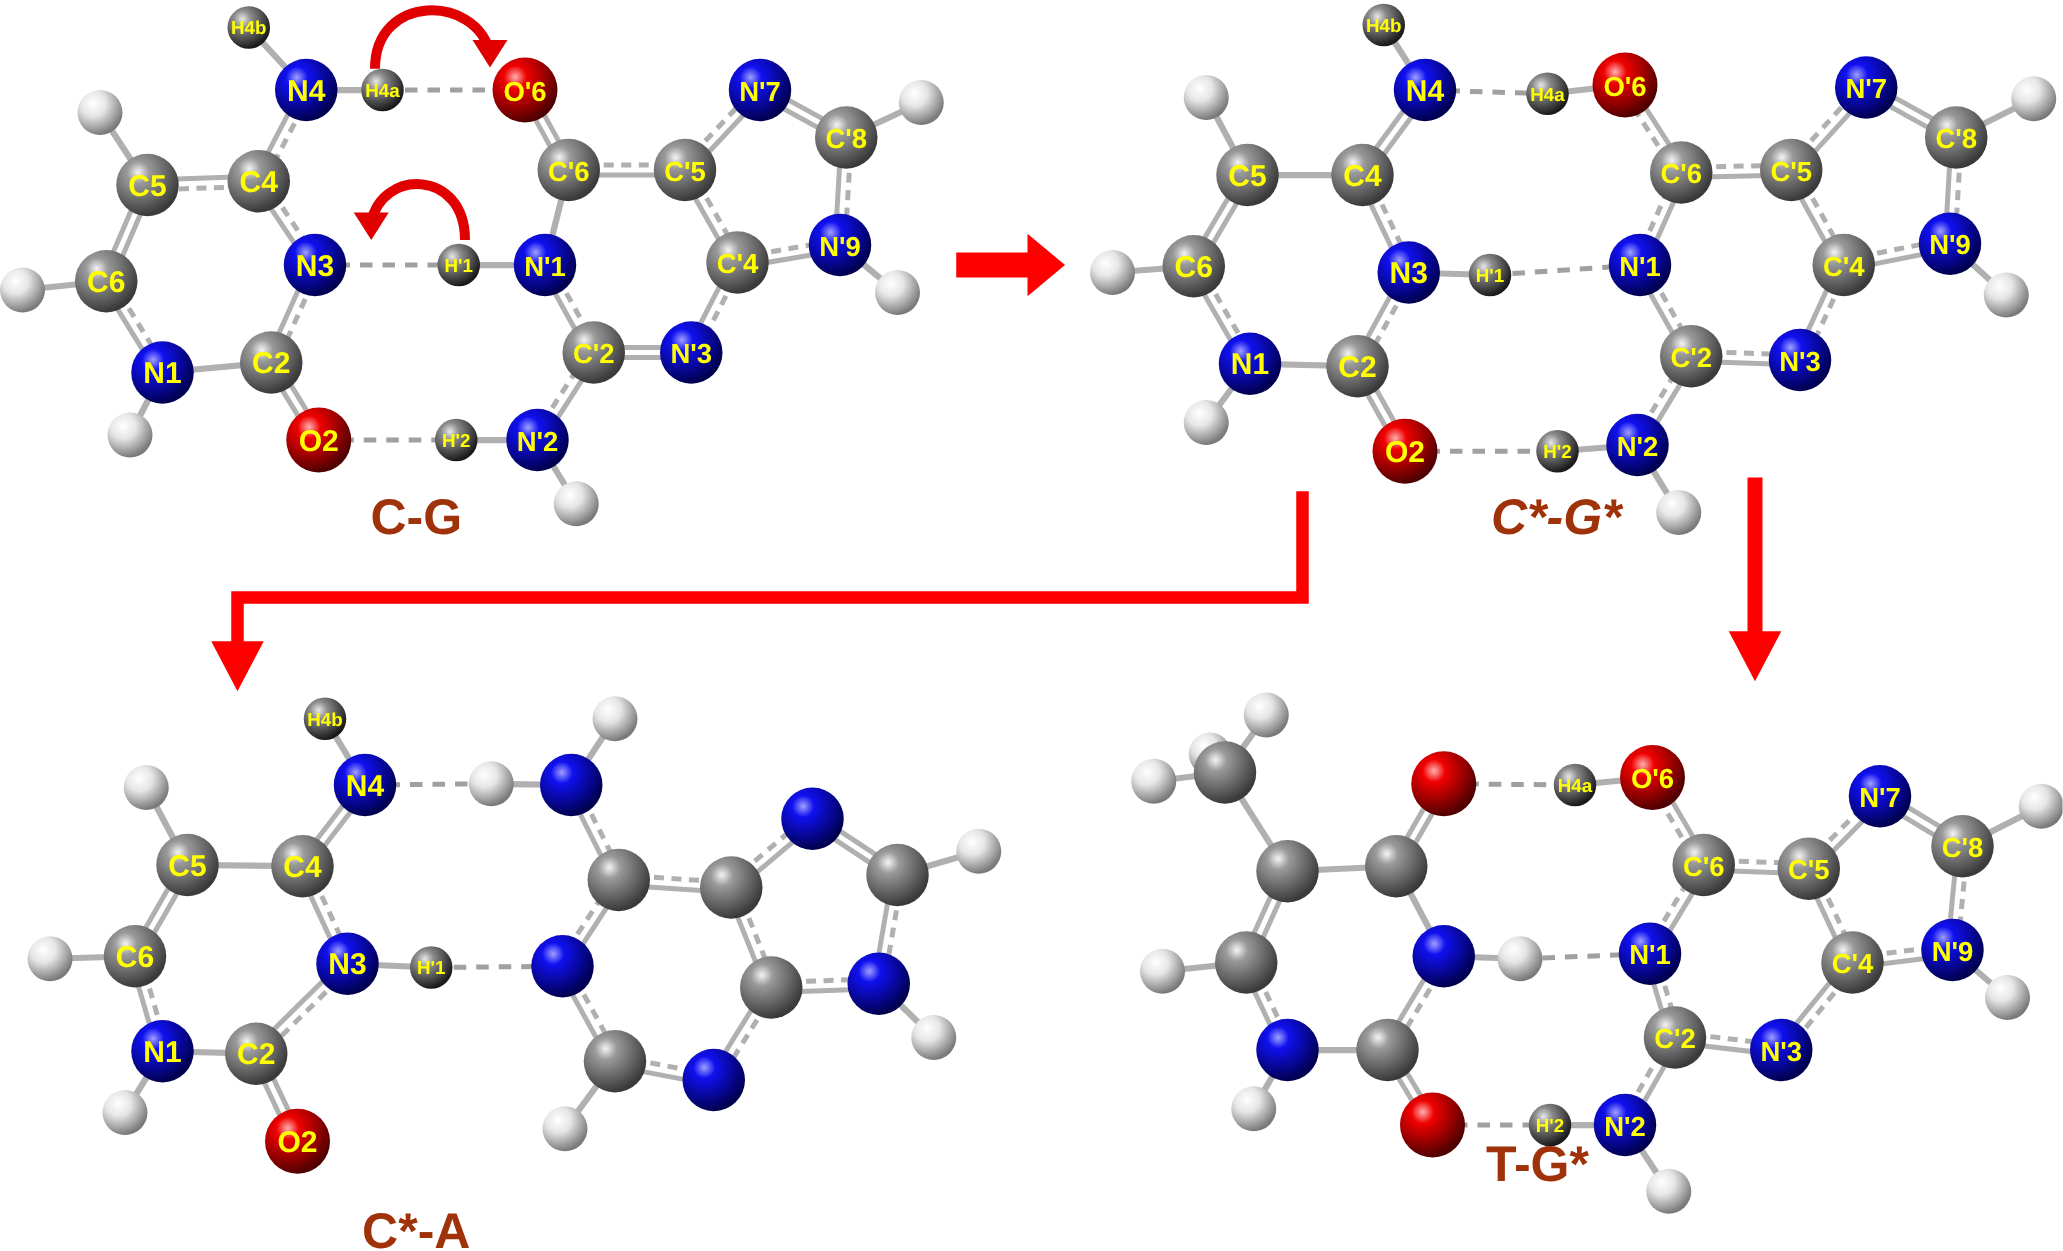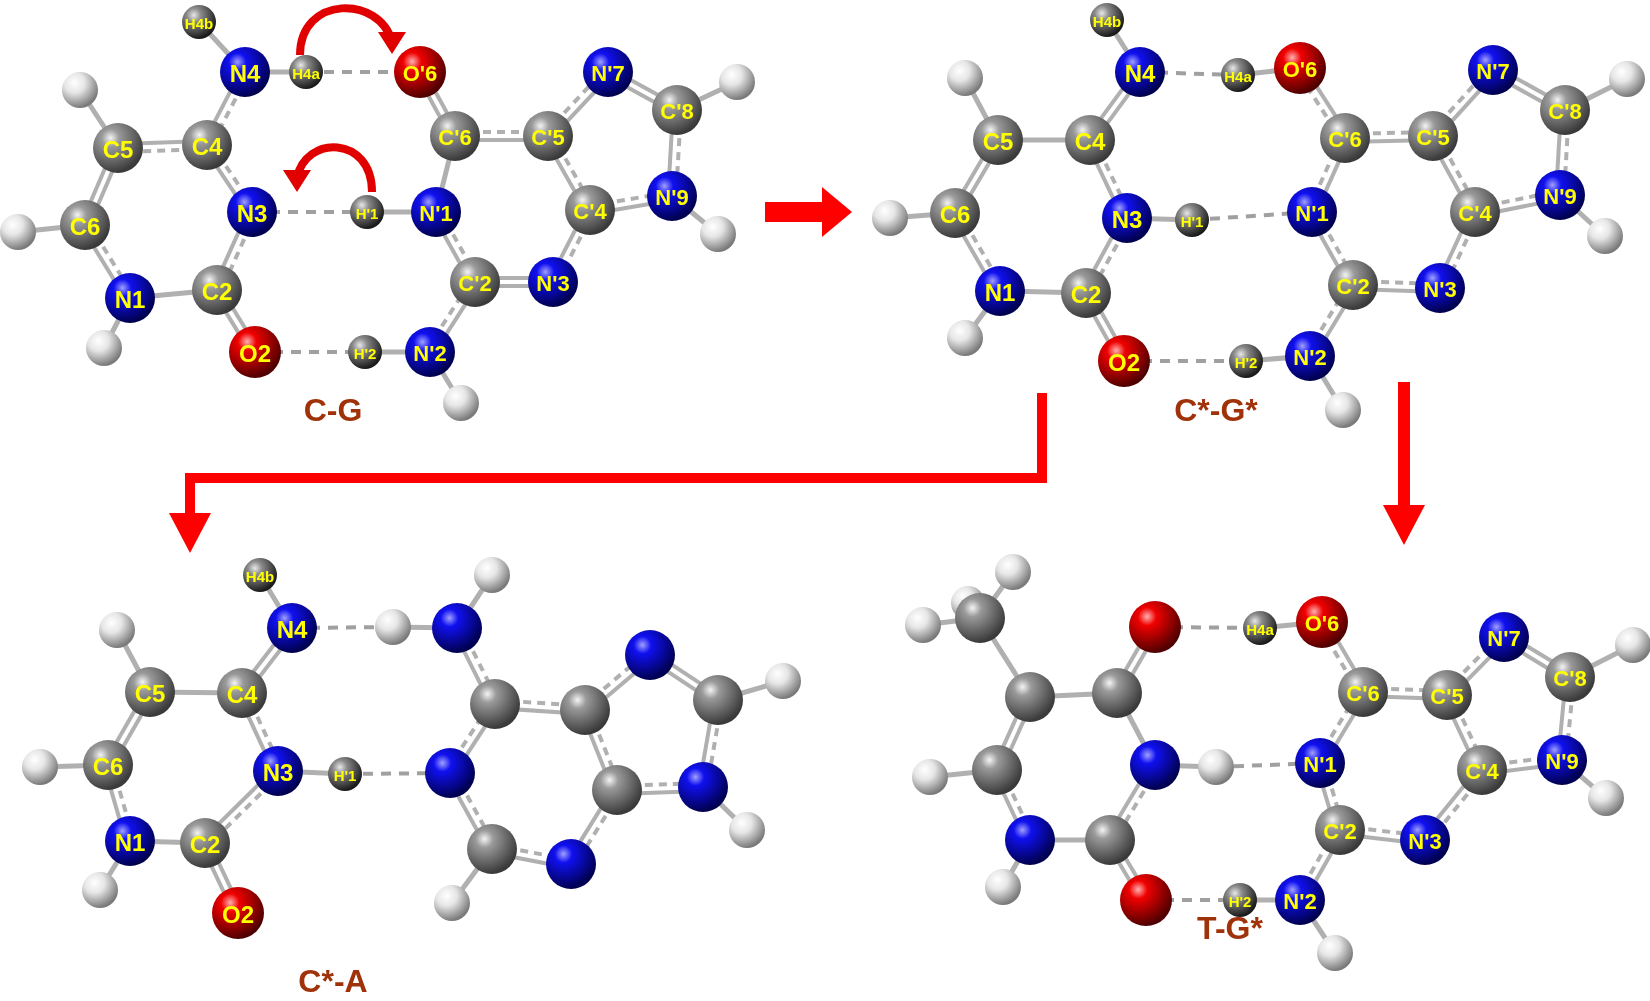--- a/index.html
+++ b/index.html
@@ -1,20 +1,20 @@
 <!DOCTYPE html>
 <html><head>
 <meta charset="utf-8">
 <style>
   html,body{margin:0;padding:0;background:#ffffff;}
   body{width:1650px;height:1001px;overflow:hidden;font-family:"Liberation Sans",sans-serif;}
   #stage{position:relative;width:1650px;height:1001px;}
   svg{position:absolute;left:0;top:0;}
   .atom-label{font-family:"Liberation Sans",sans-serif;font-weight:bold;fill:#ffff00;text-anchor:middle;dominant-baseline:central;}
-  .panel-title{position:absolute;font-family:"Liberation Sans",sans-serif;font-weight:bold;font-size:32px;color:#a0320a;transform:translateX(-50%);white-space:nowrap;}
+  .panel-title{position:absolute;font-family:"Liberation Sans",sans-serif;font-weight:bold;font-size:40px;color:#a0320a;transform:translateX(-50%);white-space:nowrap;}
 </style>
 </head>
 <body>
 
 <div id="stage">
   <svg id="diagram" width="1650" height="1001" viewBox="0 0 1650 1001" xmlns="http://www.w3.org/2000/svg">
     <defs>
       <radialGradient id="gC" cx="35%" cy="30%" r="70%">
         <stop offset="0%" stop-color="#f4f4f4"></stop>
           <stop offset="25%" stop-color="#9a9a9a"></stop>
@@ -703,16 +703,16 @@
           <polygon points="378,32 406,32 392,54" fill="#e00000"></polygon>
         </g>
         <g>
           <path d="M 372 192 C 372 135, 305 135, 297 178" fill="none" stroke="#e00000" stroke-width="8" stroke-linecap="butt"></path>
           <polygon points="283,170 311,170 297,192" fill="#e00000"></polygon>
         </g>
       </g>
   </svg>
 
   <div class="panel-title" style="left:333px;top:392px;">C-G</div>
-  <div class="panel-title" style="left:1216px;top:392px;">C*-G*</div>
+  <div class="panel-title" style="left:1245px;top:392px;font-style:italic;">C*-G*</div>
   <div class="panel-title" style="left:333px;top:963px;">C*-A</div>
   <div class="panel-title" style="left:1230px;top:910px;">T-G*</div>
 </div>
 
 </body></html>

